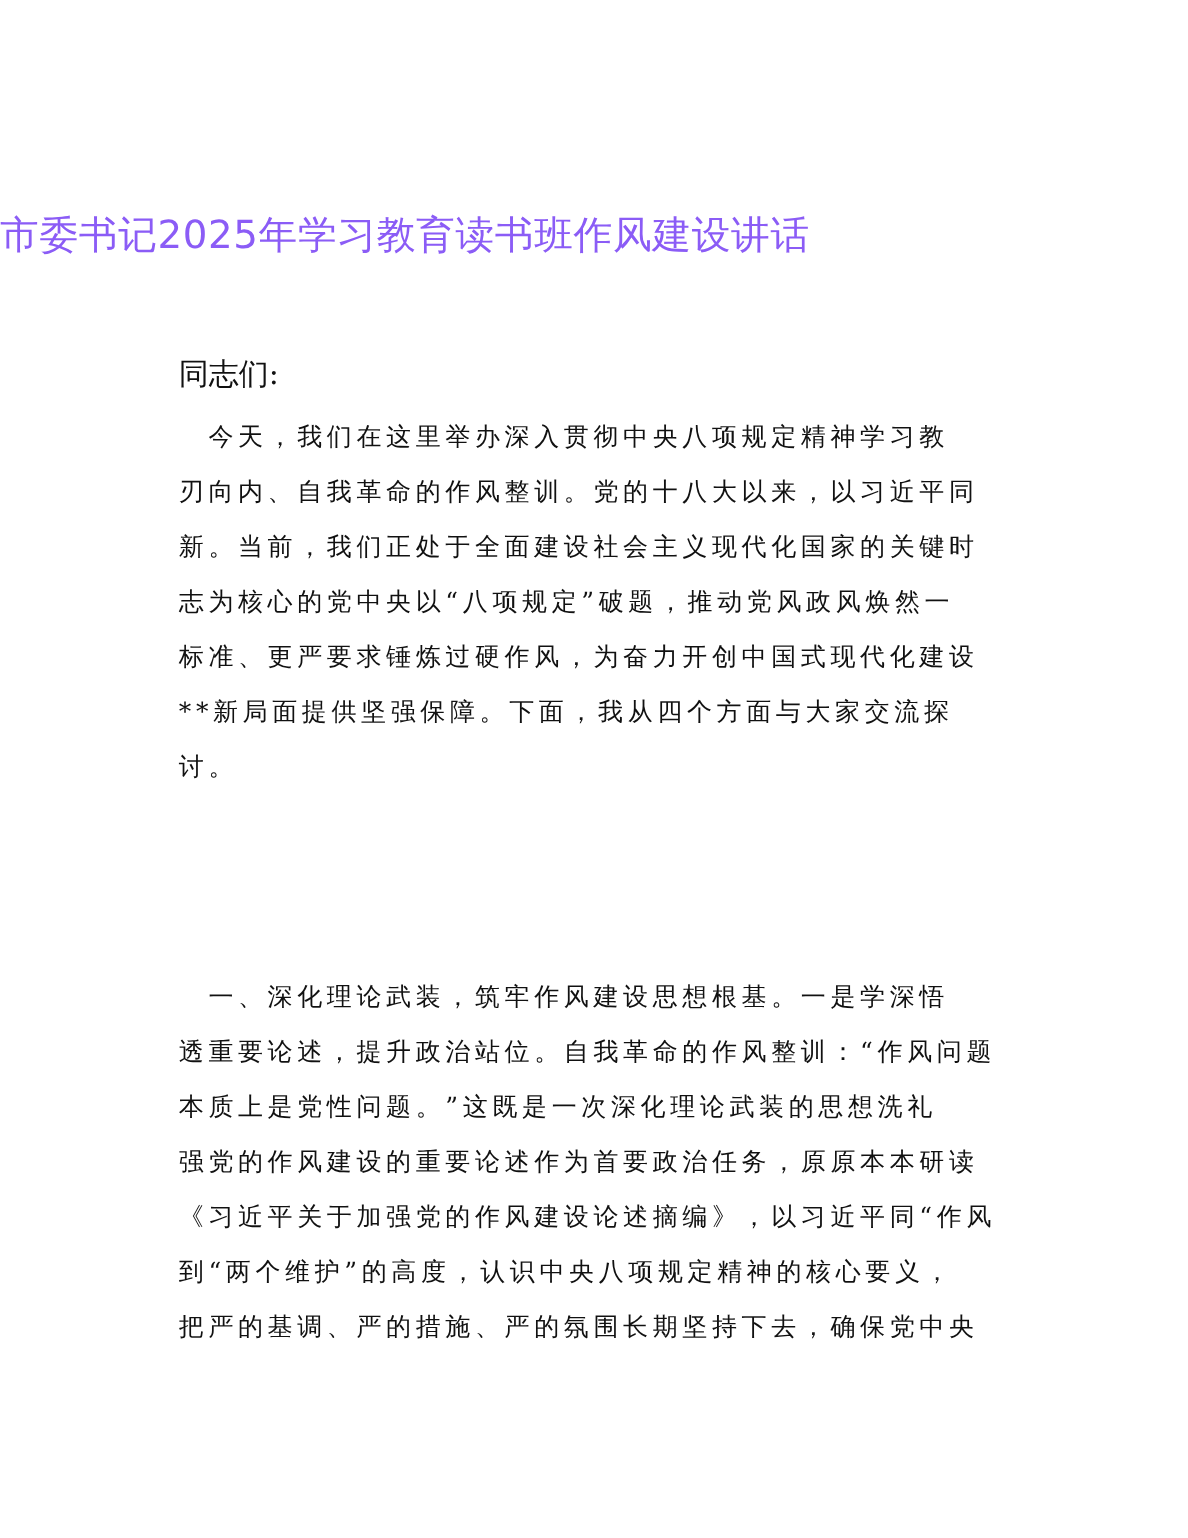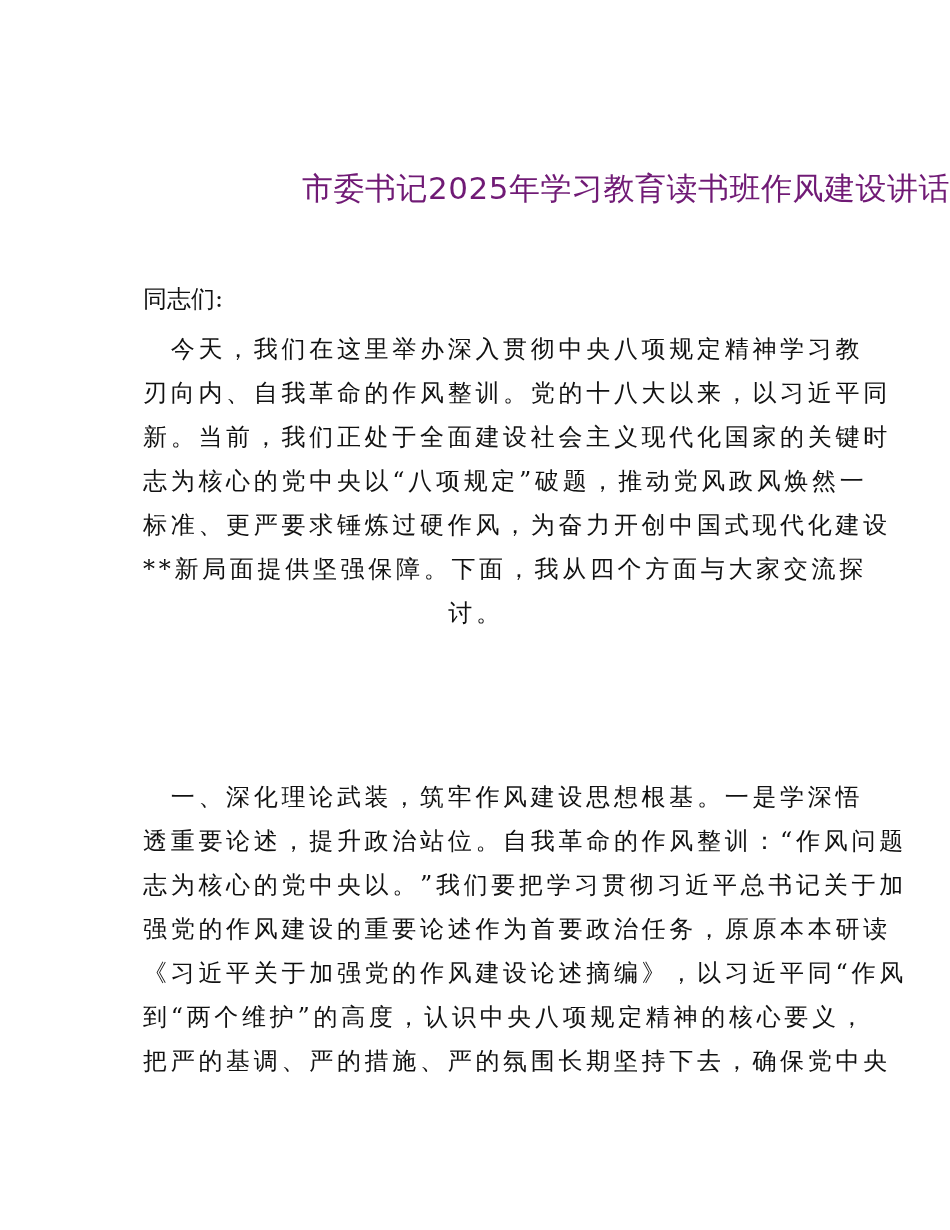--- a/index.html
+++ b/index.html
@@ -15,44 +15,43 @@
       position: absolute;
       left: 0; top: 0;
       width: 950px; height: 1230px;
       background: #ffffff;
     }
     .title {
       position: absolute;
       left: 0;
       width: 950px;
       top: 166px;
-      text-align: right;
+      text-align: left;
       font-family: "DejaVu Sans", "Liberation Sans", sans-serif;
       font-size: 31px;
       line-height: 44px;
       letter-spacing: 0.5px;
-      color: #701a75;
+      color: #8b5cf6;
       white-space: nowrap;
     }
     .salutation {
       position: absolute;
       left: 143px;
       top: 282px;
       font-size: 24px;
       line-height: 34px;
       letter-spacing: 0px;
       white-space: nowrap;
     }
     .para {
       position: absolute;
       left: 143px;
       width: 666px;
-      font-size: 24px;
+      font-size: 20px;
       letter-spacing: 3.7px;
-      text-align: center;
     }
     .line {
       display: block;
       height: 44px;
       line-height: 44px;
       white-space: nowrap;
     }
     #para-1 { top: 327px; }
     #para-2 { top: 775px; }
   </style>
@@ -71,20 +70,20 @@
     <span class="line">新。当前，我们正处于全面建设社会主义现代化国家的关键时</span>
     <span class="line">志为核心的党中央以“八项规定”破题，推动党风政风焕然一</span>
     <span class="line">标准、更严要求锤炼过硬作风，为奋力开创中国式现代化建设</span>
     <span class="line">**新局面提供坚强保障。下面，我从四个方面与大家交流探</span>
     <span class="line">讨。</span>
   </div>
 
   <div class="para" id="para-2">
     <span class="line">　一、深化理论武装，筑牢作风建设思想根基。一是学深悟</span>
     <span class="line">透重要论述，提升政治站位。自我革命的作风整训：“作风问题</span>
-    <span class="line">志为核心的党中央以。”我们要把学习贯彻习近平总书记关于加</span>
+    <span class="line">本质上是党性问题。”这既是一次深化理论武装的思想洗礼</span>
     <span class="line">强党的作风建设的重要论述作为首要政治任务，原原本本研读</span>
     <span class="line">《习近平关于加强党的作风建设论述摘编》，以习近平同“作风</span>
     <span class="line">到“两个维护”的高度，认识中央八项规定精神的核心要义，</span>
     <span class="line">把严的基调、严的措施、严的氛围长期坚持下去，确保党中央</span>
   </div>
 
 </div>
 
 </body></html>

